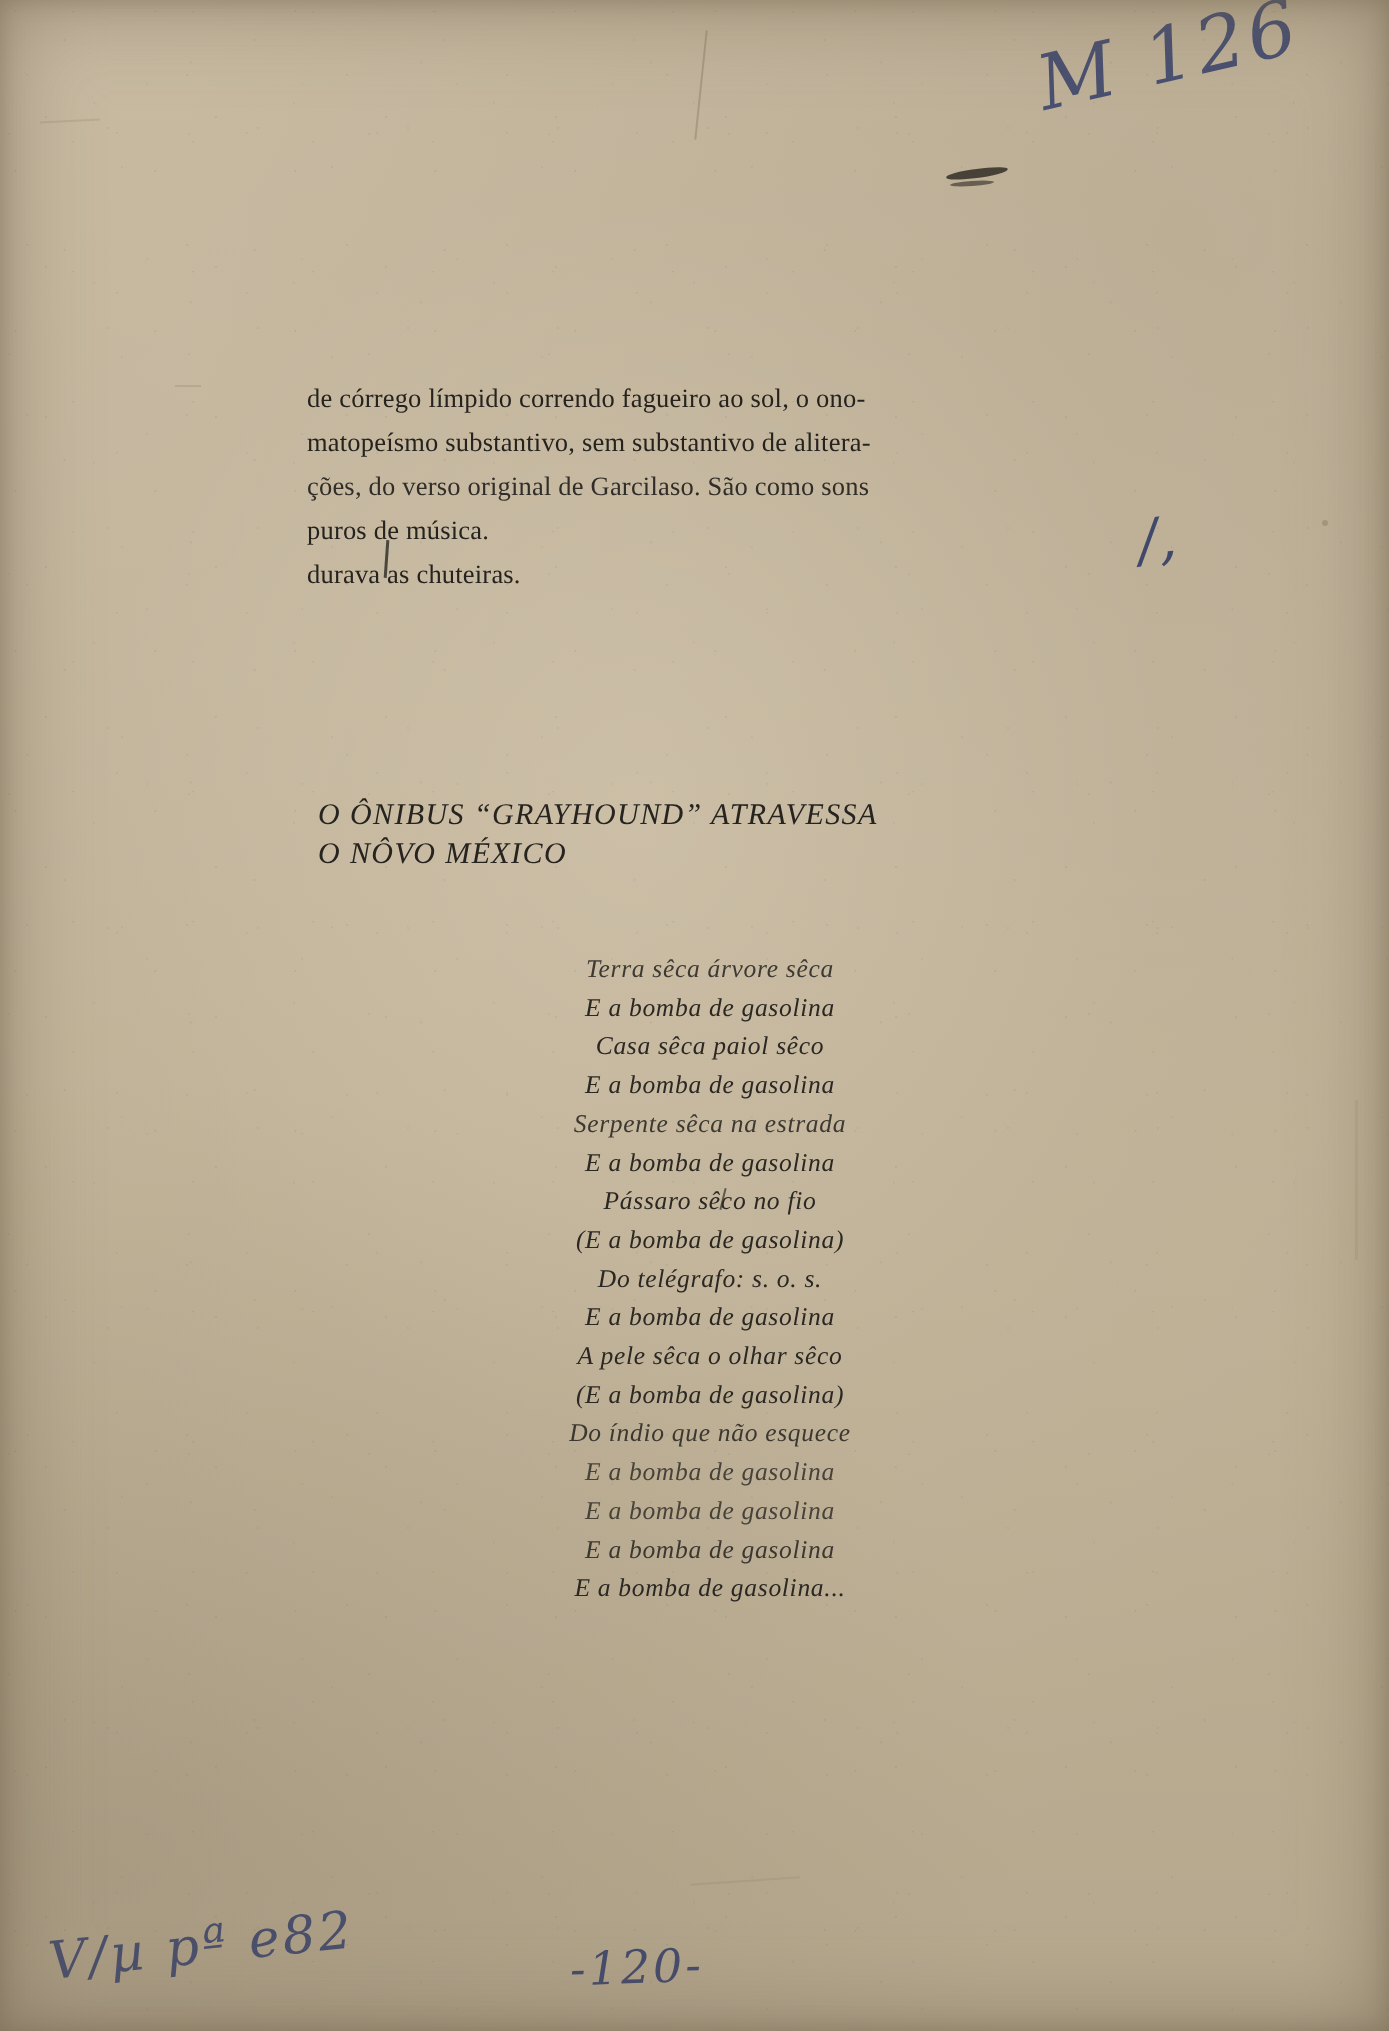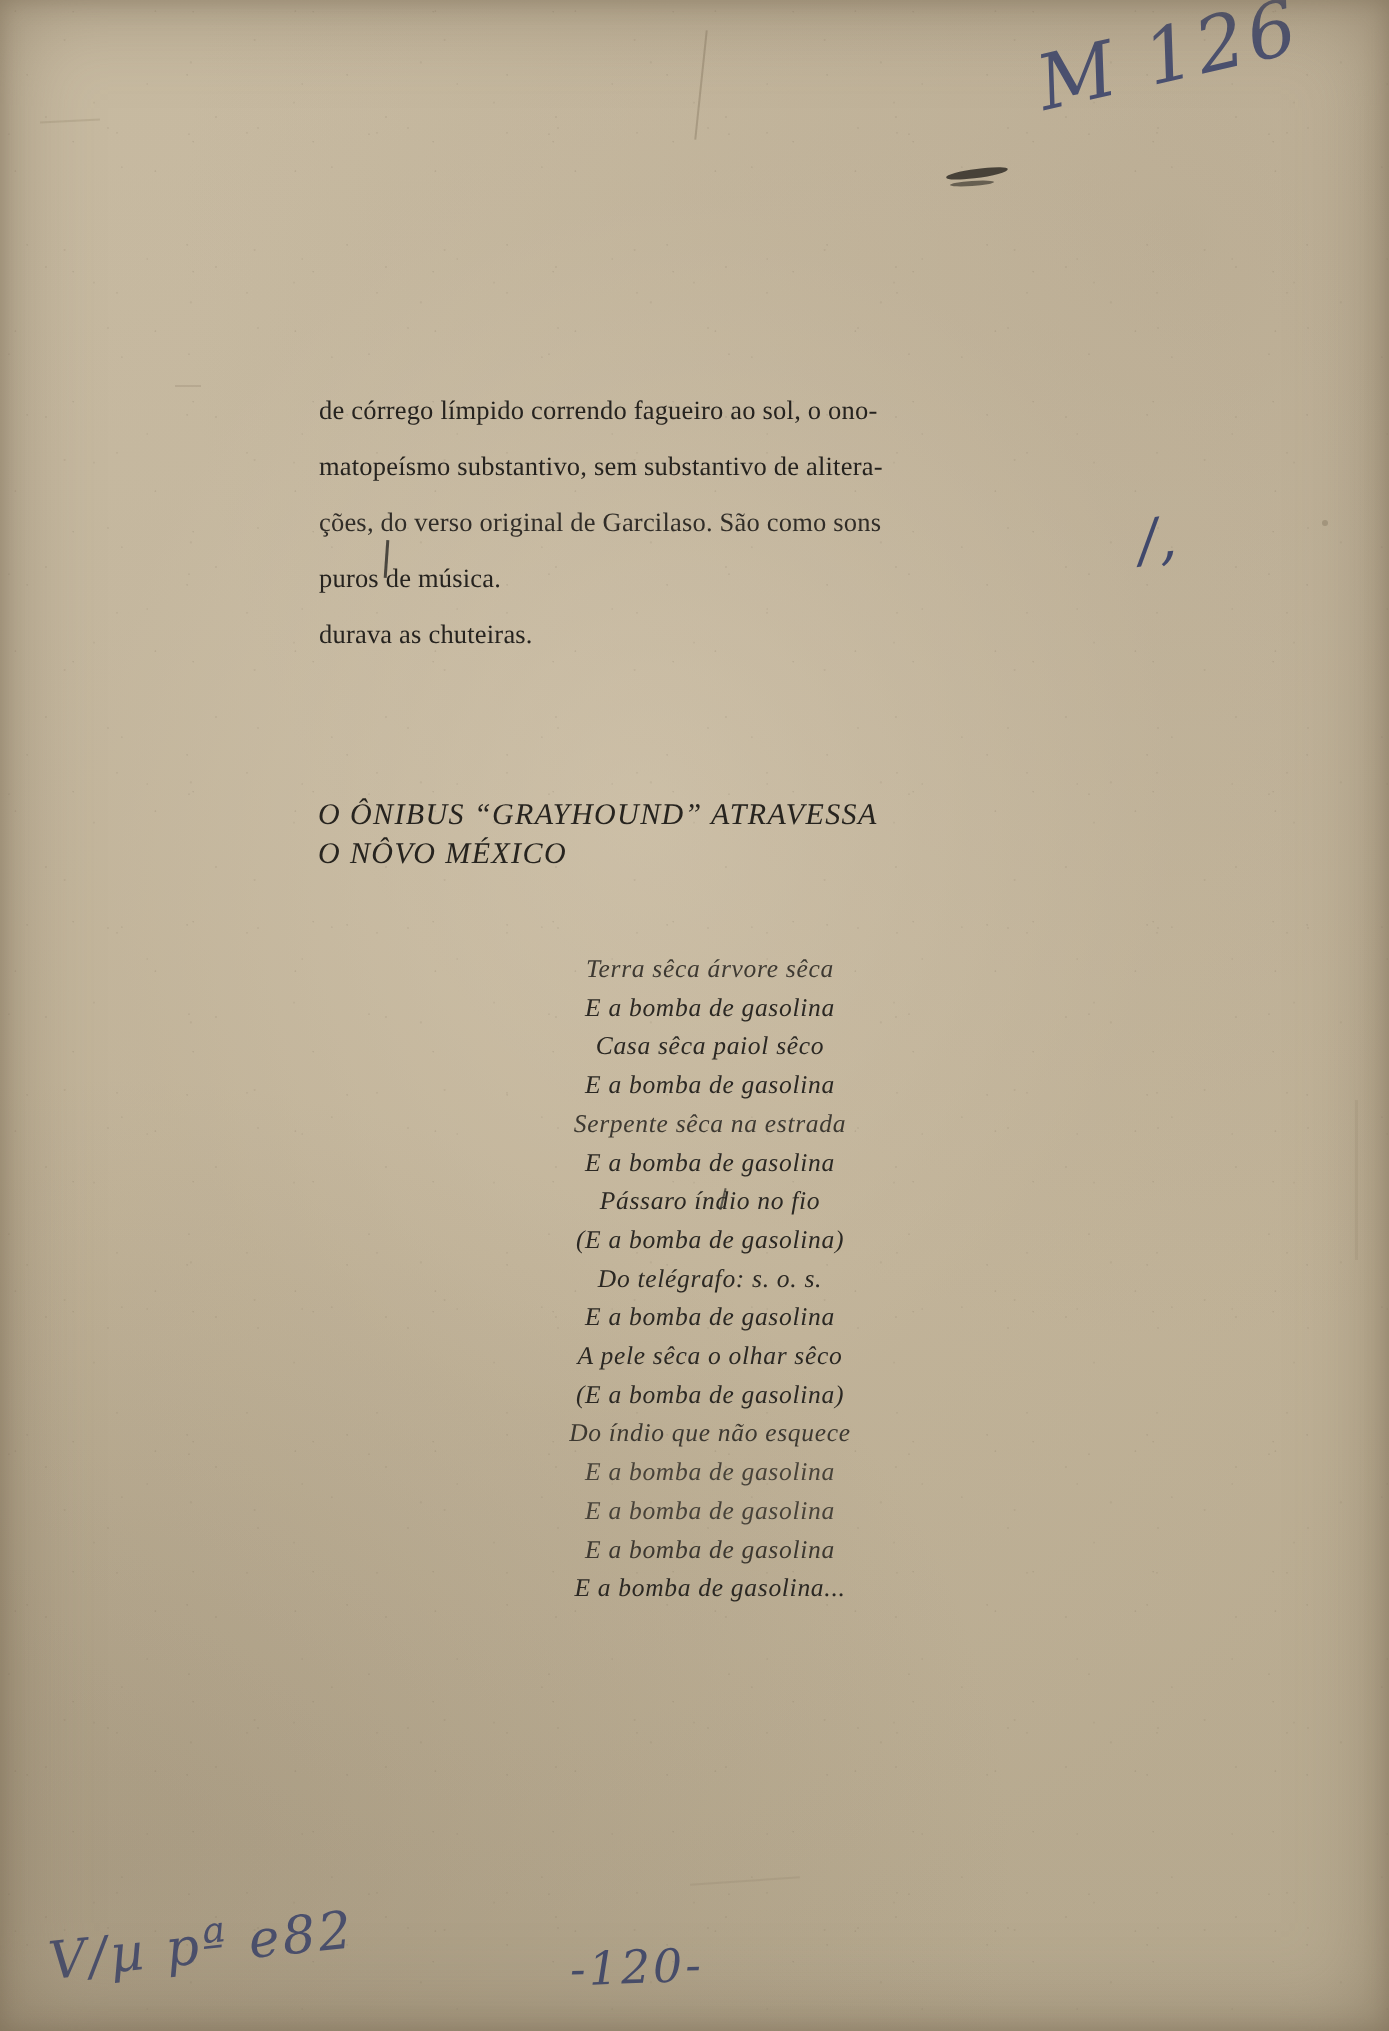--- a/index.html
+++ b/index.html
@@ -73,21 +73,21 @@
     left: 303px;
     top: 374px;
     width: 790px;
     font-size: 26.5px;
     line-height: 40px;
     letter-spacing: 0.2px;
     color: #26231f;
     text-align: justify;
     text-justify: inter-word;
   }
-  #prose p { margin: 16px; }
+  #prose p { margin: 4px; }
   #prose p.indent { text-indent: 62px; }
 
   #title {
     left: 318px;
     top: 795px;
     width: 760px;
     font-family: "Liberation Serif", serif;
     font-style: italic;
     font-size: 30px;
     line-height: 39px;
@@ -260,21 +260,21 @@
     <div>O NÔVO MÉXICO</div>
   </div>
 
   <div class="typed" id="poem">
       <div class="ln">Terra sêca árvore sêca</div>
       <div class="ln">E a bomba de gasolina</div>
       <div class="ln">Casa sêca paiol sêco</div>
       <div class="ln">E a bomba de gasolina</div>
       <div class="ln">Serpente sêca na estrada</div>
       <div class="ln">E a bomba de gasolina</div>
-      <div class="ln">Pássaro índio no fio</div>
+      <div class="ln">Pássaro sêco no fio</div>
       <div class="ln">(E a bomba de gasolina)</div>
       <div class="ln">Do telégrafo: s. o. s.</div>
       <div class="ln">E a bomba de gasolina</div>
       <div class="ln">A pele sêca o olhar sêco</div>
       <div class="ln">(E a bomba de gasolina)</div>
       <div class="ln">Do índio que não esquece</div>
       <div class="ln">E a bomba de gasolina</div>
       <div class="ln">E a bomba de gasolina</div>
       <div class="ln">E a bomba de gasolina</div>
       <div class="ln">E a bomba de gasolina...</div>

